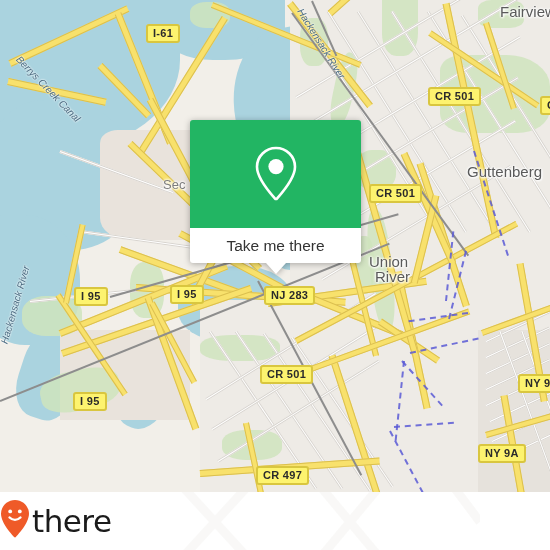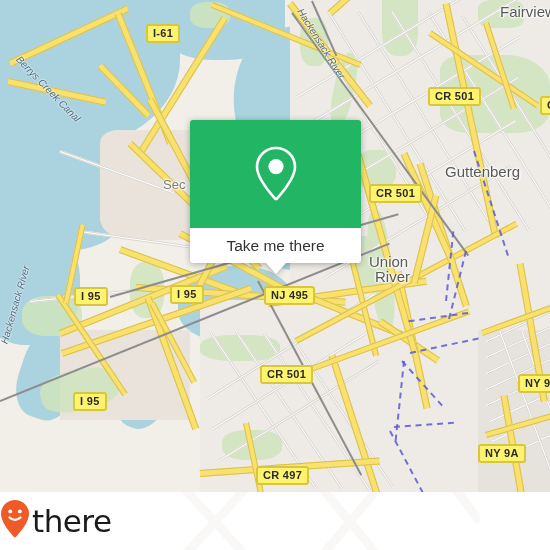--- a/index.html
+++ b/index.html
@@ -318,31 +318,31 @@
     <div class="ferry" style="left:404px;top:360px;width:80px;height:0;transform:rotate(96deg);"></div>
     <div class="ferry" style="left:394px;top:426px;width:60px;height:0;transform:rotate(-4deg);"></div>
     <div class="ferry" style="left:390px;top:430px;width:70px;height:0;transform:rotate(62deg);"></div>
     <div class="ferry" style="left:446px;top:300px;width:70px;height:0;transform:rotate(-84deg);"></div>
 
     <div class="waterlabel" style="left:18px;top:52px;transform:rotate(46deg);">Berrys Creek Canal</div>
     <div class="waterlabel" style="left:300px;top:4px;transform:rotate(58deg);">Hackensack River</div>
     <div class="waterlabel" style="left:4px;top:338px;transform:rotate(-74deg);">Hackensack River</div>
 
     <div class="place" style="left:500px;top:3px;">Fairview</div>
-    <div class="place" style="left:445px;top:163px;">Guttenberg</div>
+    <div class="place" style="left:467px;top:163px;">Guttenberg</div>
     <div class="place" style="left:369px;top:253px;">Union</div>
     <div class="place" style="left:375px;top:268px;">River</div>
     <div class="place small" style="left:163px;top:177px;color:#7d7d7d;">Sec</div>
 
     <div class="shield" style="left:146px;top:24px;">I-61</div>
     <div class="shield" style="left:428px;top:87px;">CR 501</div>
     <div class="shield" style="left:369px;top:184px;">CR 501</div>
     <div class="shield" style="left:540px;top:96px;">C</div>
     <div class="shield" style="left:170px;top:285px;">I 95</div>
-    <div class="shield" style="left:264px;top:286px;">NJ 495</div>
+    <div class="shield" style="left:264px;top:286px;">NJ 283</div>
     <div class="shield" style="left:260px;top:365px;">CR 501</div>
 
     <div class="shield" style="left:74px;top:287px;">I 95</div>
     <div class="shield" style="left:73px;top:392px;">I 95</div>
     <div class="shield" style="left:518px;top:374px;">NY 9A</div>
     <div class="shield" style="left:478px;top:444px;">NY 9A</div>
     <div class="shield" style="left:256px;top:466px;">CR 497</div>
 
   </div>
 

